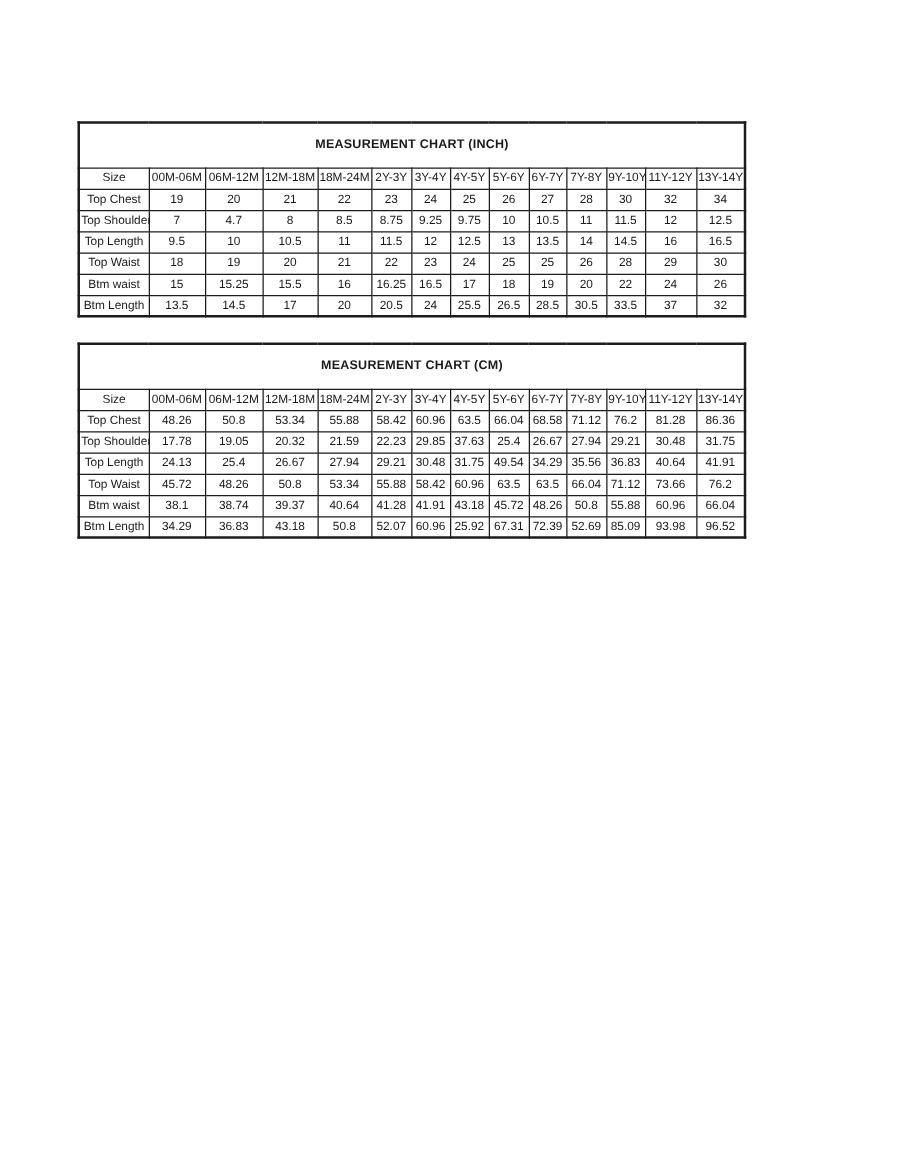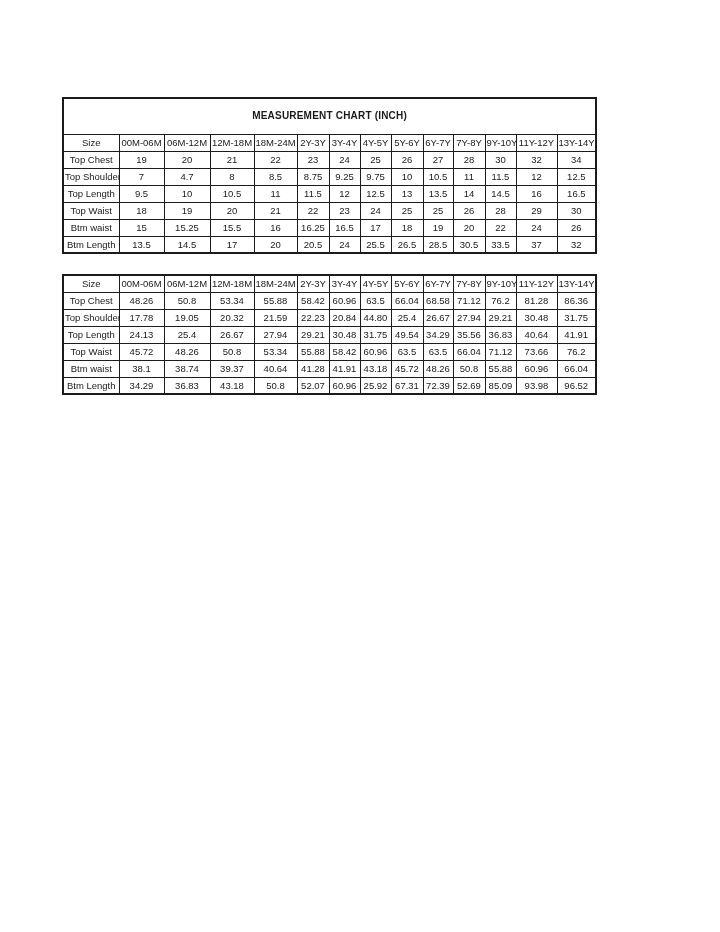--- a/index.html
+++ b/index.html
@@ -206,20 +206,23 @@
         <col style="width:31px">
         <col style="width:32px">
       <col style="width:30px">
         <col style="width:32px">
         <col style="width:31px">
       <col style="width:41px">
         <col style="width:39px">
     </colgroup>
   <tbody>
         <tr>
+          <td colspan="14" class="title-cell">MEASUREMENT CHART (CM)</td>
+        </tr>
+        <tr>
           <td class="header-cell">Size</td>
           <td class="header-cell">00M-06M</td>
           <td class="header-cell">06M-12M</td>
           <td class="header-cell">12M-18M</td>
           <td class="header-cell">18M-24M</td>
           <td class="header-cell">2Y-3Y</td>
           <td class="header-cell">3Y-4Y</td>
           <td class="header-cell">4Y-5Y</td>
           <td class="header-cell">5Y-6Y</td>
           <td class="header-cell">6Y-7Y</td>
@@ -244,22 +247,22 @@
           <td>81.28</td>
           <td>86.36</td>
         </tr>
         <tr>
           <td class="rowlabel-cell">Top Shoulder</td>
           <td>17.78</td>
           <td>19.05</td>
           <td>20.32</td>
           <td>21.59</td>
           <td>22.23</td>
-          <td>20.84</td>
-          <td>44.80</td>
+          <td>29.85</td>
+          <td>37.63</td>
           <td>25.4</td>
           <td>26.67</td>
           <td>27.94</td>
           <td>29.21</td>
           <td>30.48</td>
           <td>31.75</td>
         </tr>
         <tr>
           <td class="rowlabel-cell">Top Length</td>
           <td>24.13</td>

